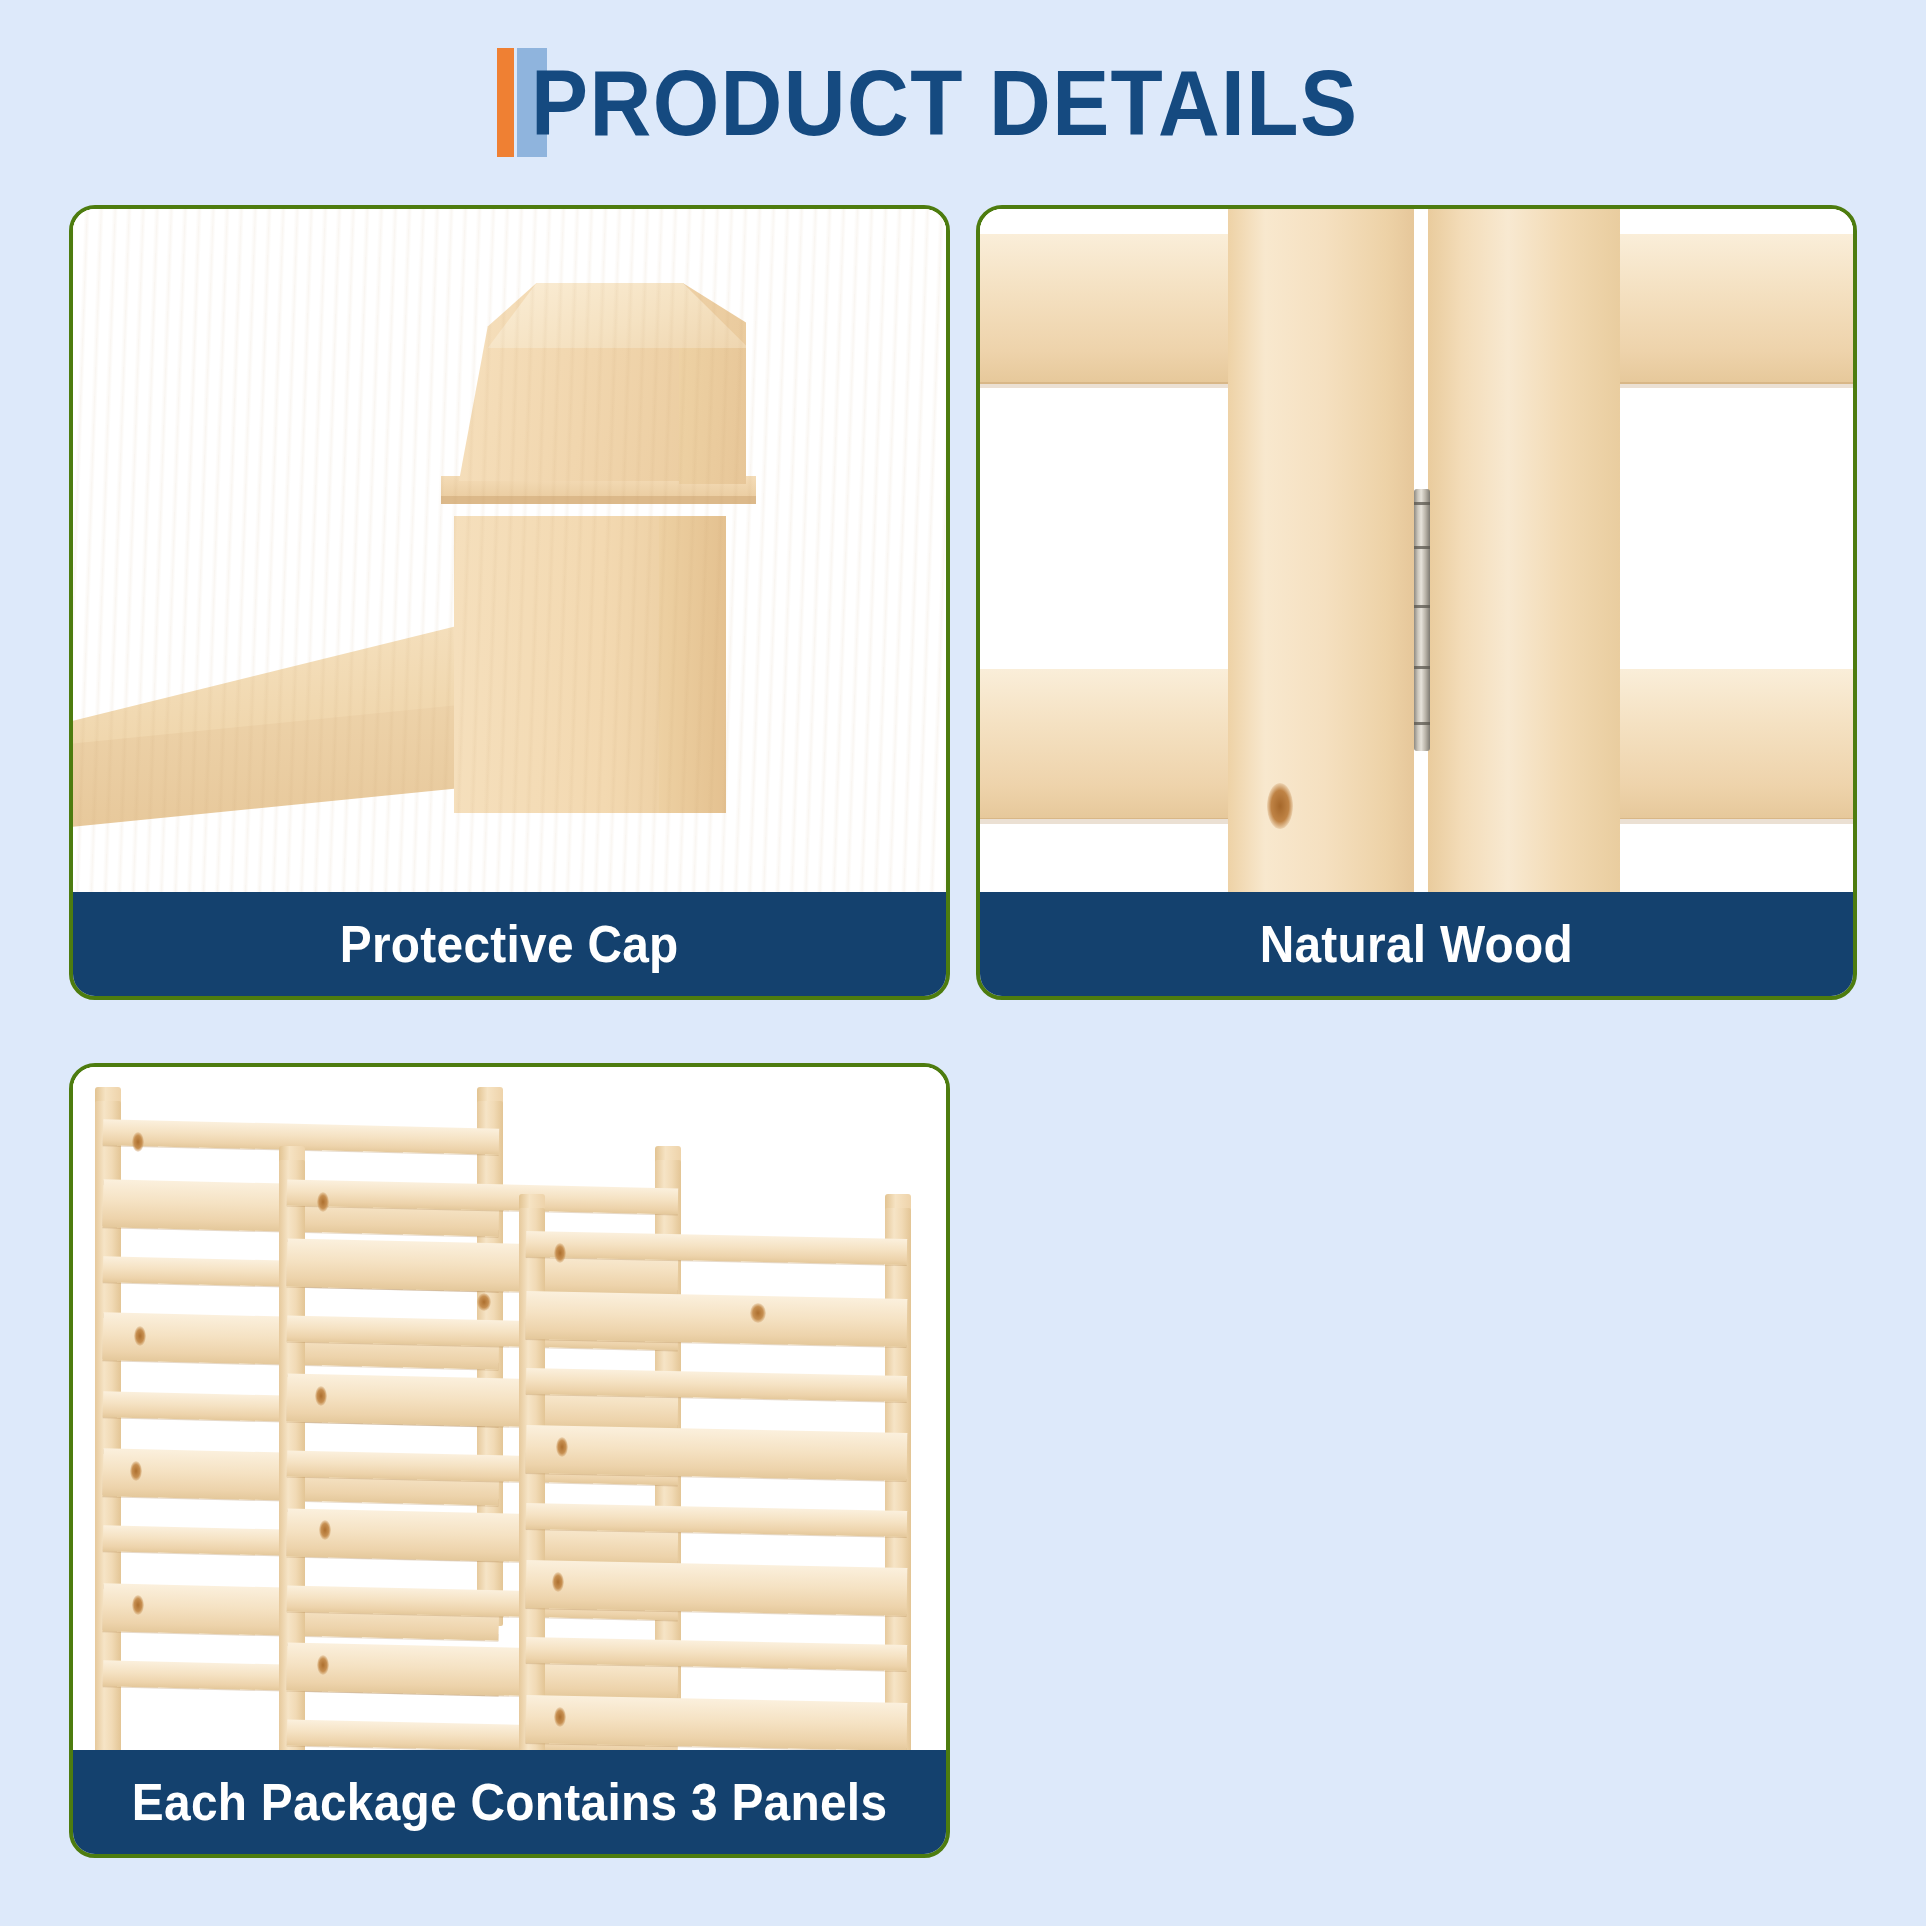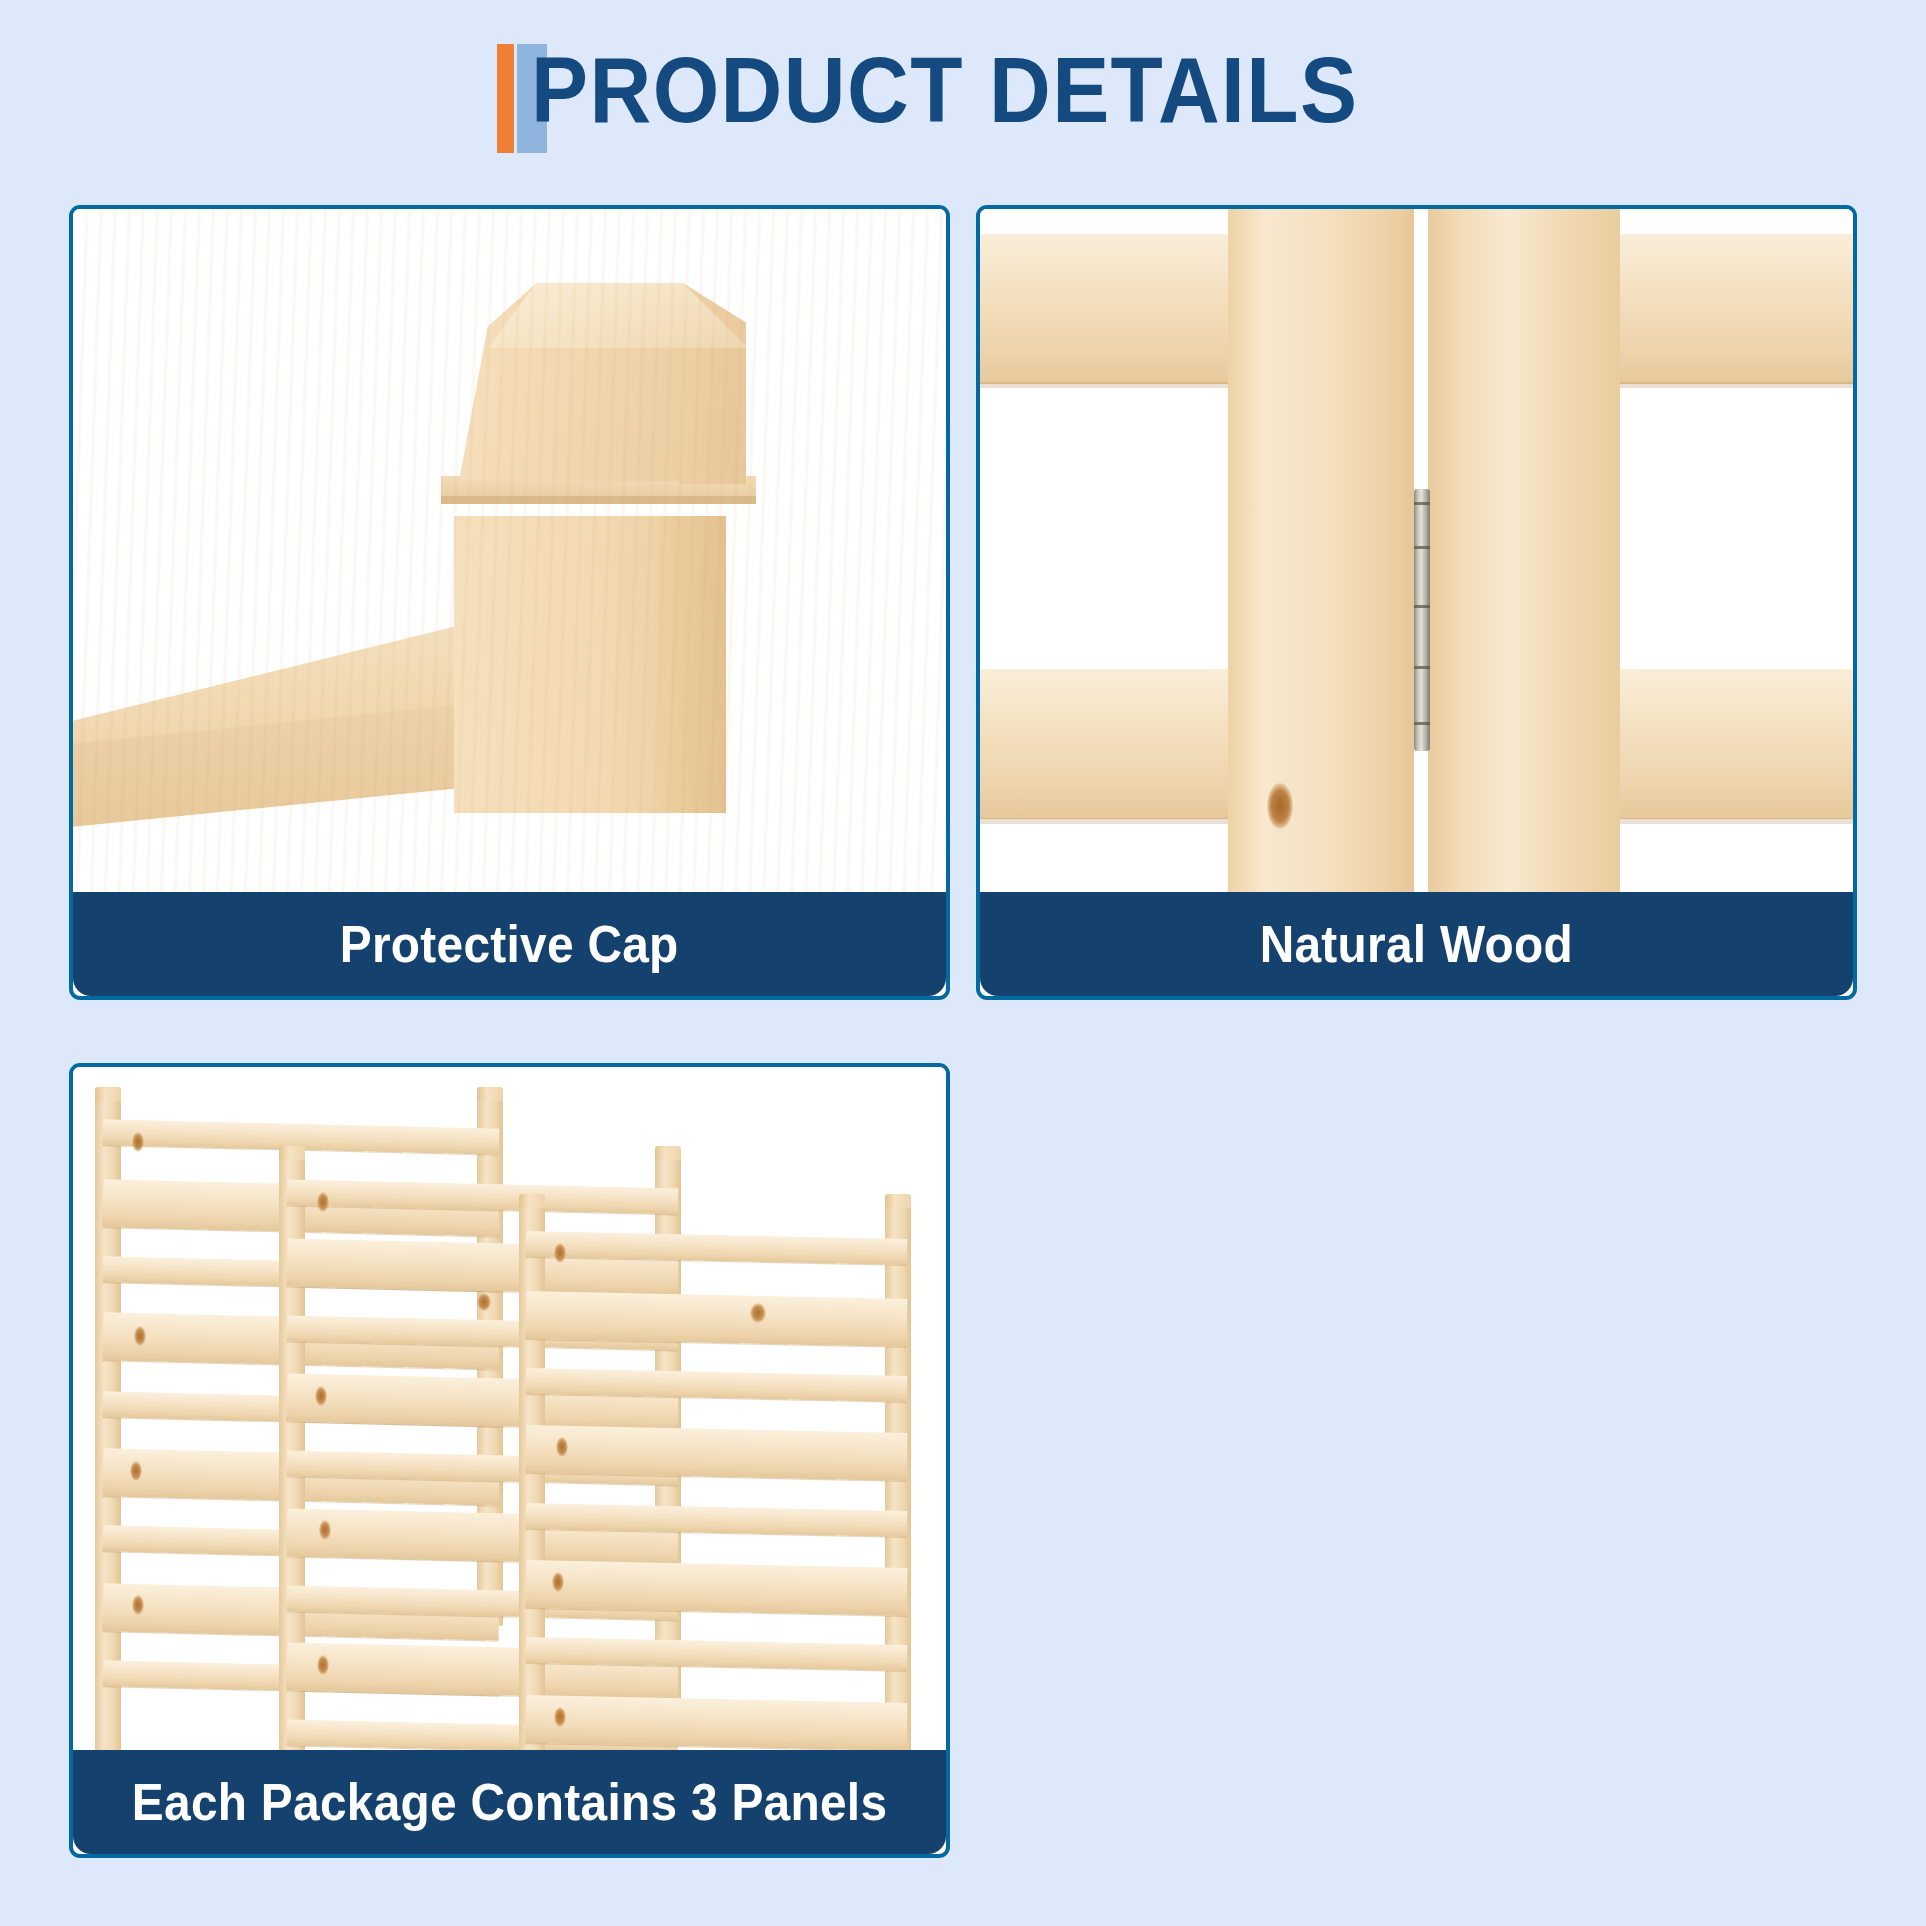--- a/index.html
+++ b/index.html
@@ -22,21 +22,21 @@
     top: 0;
     left: 0;
     width: 1927px;
     height: 205px;
     display: flex;
     align-items: center;
     justify-content: center;
   }
   .title-wrap {
     display: flex;
-    align-items: flex-start;
+    align-items: center;
     height: 117px;
     transform: translateX(-5px);
   }
   .accent-orange {
     width: 17px;
     height: 109px;
     background: #ef8033;
     flex: none;
   }
   .accent-blue {
@@ -68,22 +68,22 @@
     height: 1653px;
     display: grid;
     grid-template-columns: 881px 881px;
     grid-template-rows: 795px 795px;
     column-gap: 26px;
     row-gap: 63px;
   }
 
   .card {
     position: relative;
-    border: 4px solid #0369a1;
-    border-radius: 11px;
+    border: 4px solid #4d7c0f;
+    border-radius: 26px;
     background: #ffffff;
     overflow: hidden;
     box-sizing: border-box;
   }
   .card-media {
     position: absolute;
     top: 0;
     left: 0;
     right: 0;
     bottom: 104px;

